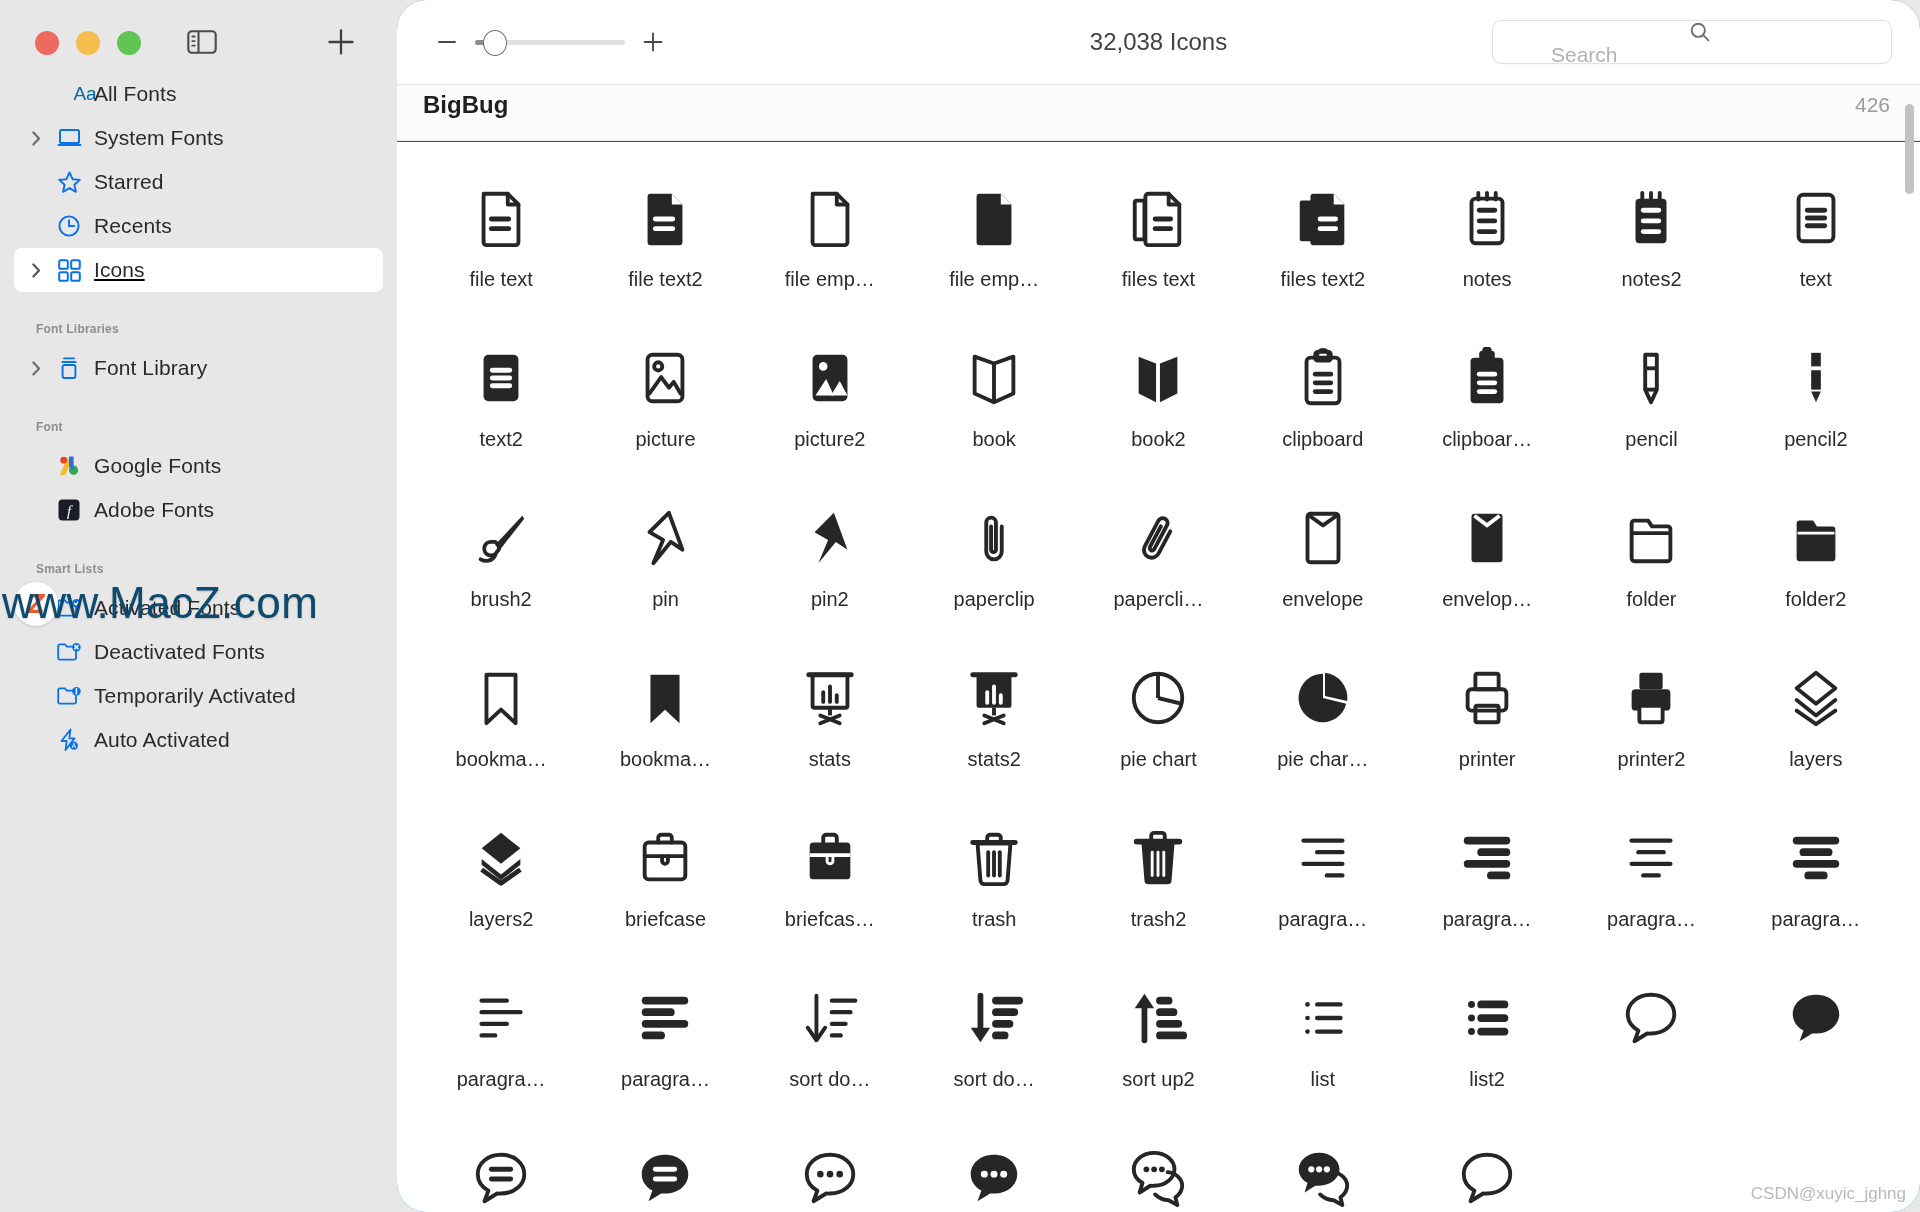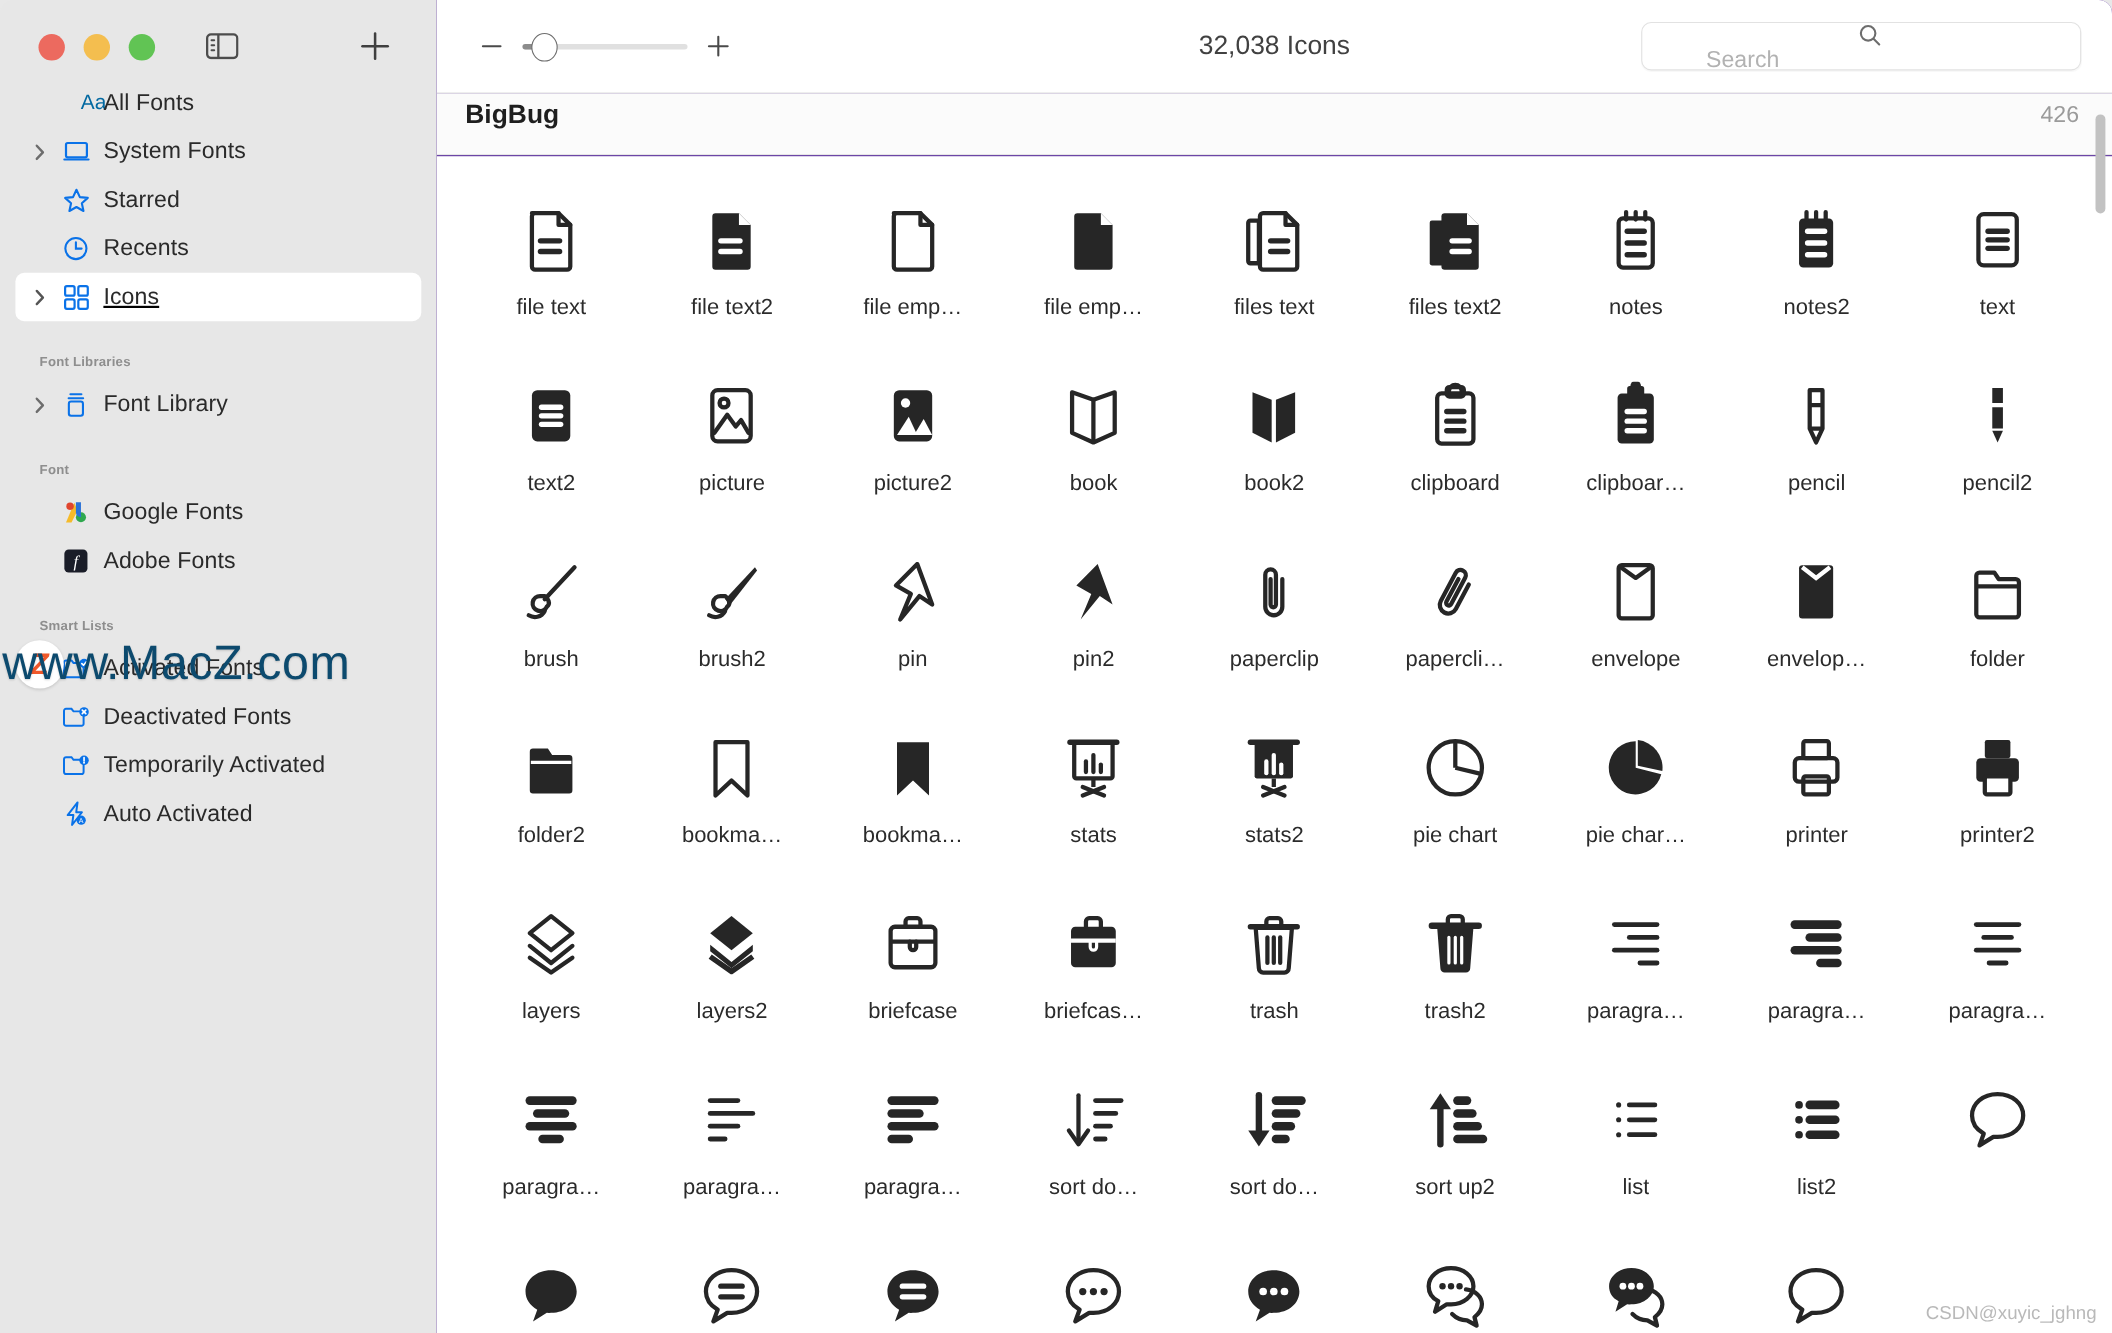--- a/index.html
+++ b/index.html
@@ -95,24 +95,25 @@
     color: #8e8e8e;
     font-weight: 600;
     padding: 30px 0 10px 22px;
     letter-spacing: .2px;
   }
 
   
   #main {
     flex: 1 1 auto;
     height: 1212px;
-    background: #4c1d95;
+    background: #0369a1;
     position: relative;
     border-top-right-radius: 12px;
     overflow: hidden;
+    border-radius: 29px;
   }
   #toolbar {
     height: 85px;
     background: #ffffff;
     display: flex;
     align-items: center;
     position: relative;
     border-bottom: 1px solid #e3e3e3;
   }
   .zoom-ctrl {
@@ -706,30 +707,20 @@
                 <path d="M27 6 h10 v14 h-10 z" fill="#262626"></path>
                 <path d="M27 24 h10 v20 h-10 z" fill="#262626"></path>
                 <path d="M27 46 h10 l-5 11 z" fill="#262626"></path>
               </svg>
             </div>
             <div class="cap">pencil2</div>
           </div>
           <div class="cell">
             <div class="glyph">
               <svg width="62" height="62" viewBox="0 0 64 64">
-                <path d="M54 9 L26 39" fill="none" stroke="#262626" stroke-width="4" stroke-linejoin="round" stroke-linecap="round"></path>
-                <path d="M22 36 a7 7 0 1 0 6 10 c4 -3 1 -8 -2 -10 z" fill="none" stroke="#262626" stroke-width="4" stroke-linejoin="round" stroke-linecap="round"></path>
-                <path d="M11 54 c5 3 12 2 15 -4" fill="none" stroke="#262626" stroke-width="4" stroke-linejoin="round" stroke-linecap="round"></path>
-              </svg>
-            </div>
-            <div class="cap">brush</div>
-          </div>
-          <div class="cell">
-            <div class="glyph">
-              <svg width="62" height="62" viewBox="0 0 64 64">
                 <path d="M54 9 L26 39 l5 5 L56 12 z" fill="#262626"></path>
                 <path d="M22 36 a7 7 0 1 0 6 10 c4 -3 1 -8 -2 -10 z" fill="none" stroke="#262626" stroke-width="4" stroke-linejoin="round" stroke-linecap="round"></path>
                 <path d="M11 54 c5 3 12 2 15 -4" fill="none" stroke="#262626" stroke-width="4" stroke-linejoin="round" stroke-linecap="round"></path>
               </svg>
             </div>
             <div class="cap">brush2</div>
           </div>
           <div class="cell">
             <div class="glyph">
               <svg width="62" height="62" viewBox="0 0 64 64">

